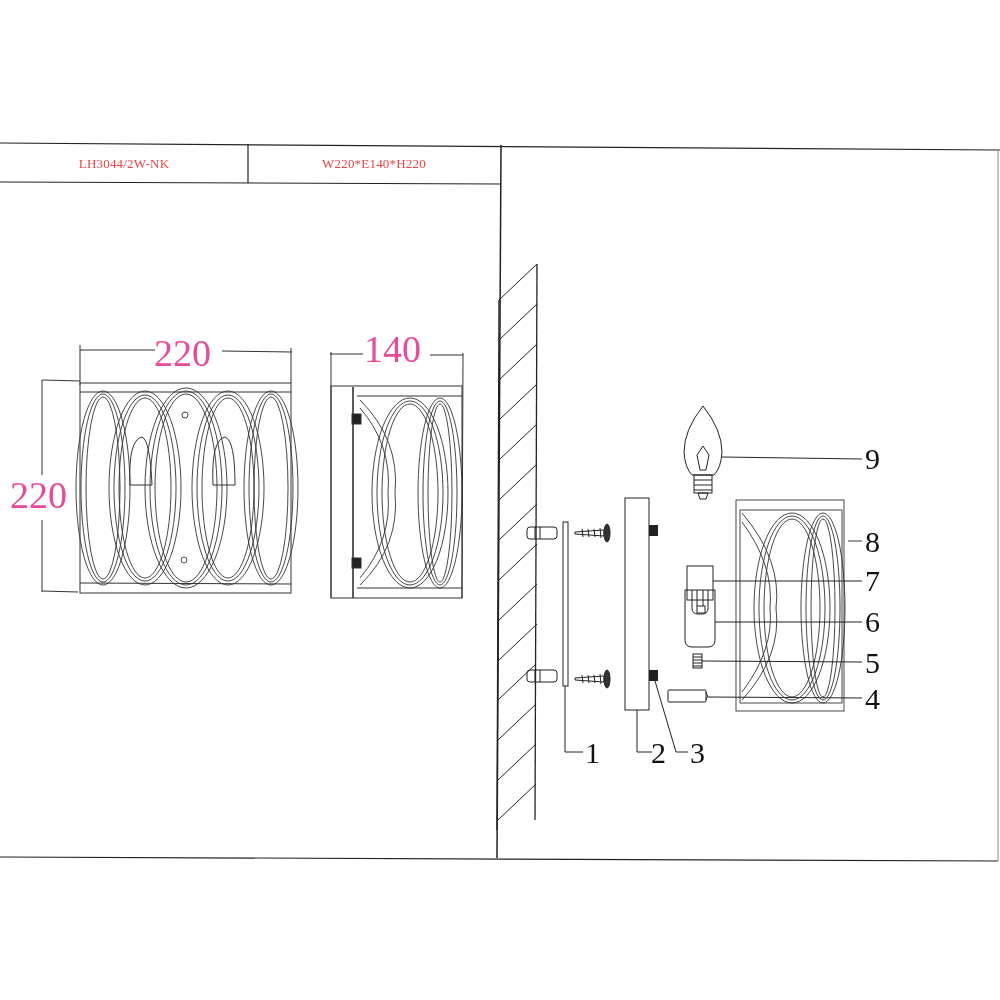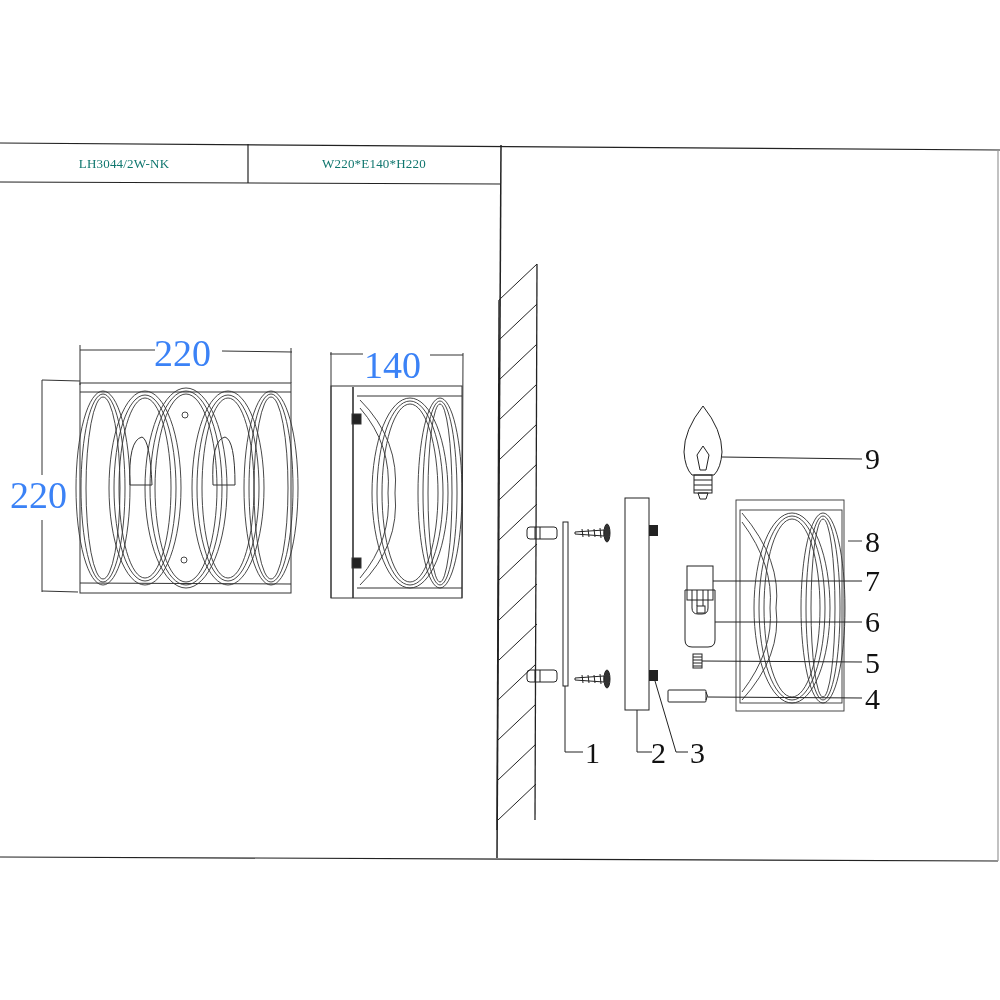--- a/index.html
+++ b/index.html
@@ -1,20 +1,20 @@
 <!DOCTYPE html>
 <html><head>
 <meta charset="utf-8">
 <style>
   html, body { margin:0; padding:0; background:#ffffff; }
   body { width:1000px; height:1000px; position:relative; overflow:hidden; font-family:"Liberation Serif", serif; }
   .sheet { position:absolute; left:0; top:0; width:1000px; height:1000px; }
   .hdr-cell { position:absolute; top:146px; height:36px; display:flex; align-items:center; justify-content:center;
-    font-family:"Liberation Serif", serif; font-size:13px; color:#0f766e; letter-spacing:0.2px; }
-  .dim { position:absolute; font-family:"Liberation Serif", serif; font-size:38px; color:#3b82f6; line-height:1; }
+    font-family:"Liberation Serif", serif; font-size:13px; color:#ef4444; letter-spacing:0.2px; }
+  .dim { position:absolute; font-family:"Liberation Serif", serif; font-size:38px; color:#ec4899; line-height:1; }
   .callout { position:absolute; font-family:"Liberation Serif", serif; font-size:30px; color:#111; line-height:1; }
   svg { position:absolute; left:0; top:0; }
 </style>
 </head>
 <body>
 
 <div class="sheet">
 
   <svg width="1000" height="1000" viewBox="0 0 1000 1000">
     <g stroke="#222" fill="none" stroke-width="1.2">
@@ -192,21 +192,21 @@
       <path d="M706,692 Q709,696 706,700"></path>
       <line x1="708" y1="697" x2="862" y2="698"></line>
     </g>
   </svg>
 
   <div class="hdr-cell" style="left:0; width:248px;">LH3044/2W-NK</div>
   <div class="hdr-cell" style="left:248px; width:252px;font-family:Liberation Serif, serif;">W220*E140*H220</div>
 
   <div class="dim" style="left:154px; top:334px;">220</div>
   <div class="dim" style="left:10px; top:476px;">220</div>
-  <div class="dim" style="left:364px; top:346px;">140</div>
+  <div class="dim" style="left:364px; top:330px;">140</div>
 
   <div class="callout" style="left:585px; top:738px;">1</div>
   <div class="callout" style="left:651px; top:738px;">2</div>
   <div class="callout" style="left:690px; top:738px;">3</div>
   <div class="callout" style="left:865px; top:684px;">4</div>
   <div class="callout" style="left:865px; top:648px;">5</div>
   <div class="callout" style="left:865px; top:607px;">6</div>
   <div class="callout" style="left:865px; top:566px;">7</div>
   <div class="callout" style="left:865px; top:527px;">8</div>
   <div class="callout" style="left:865px; top:444px;">9</div>

